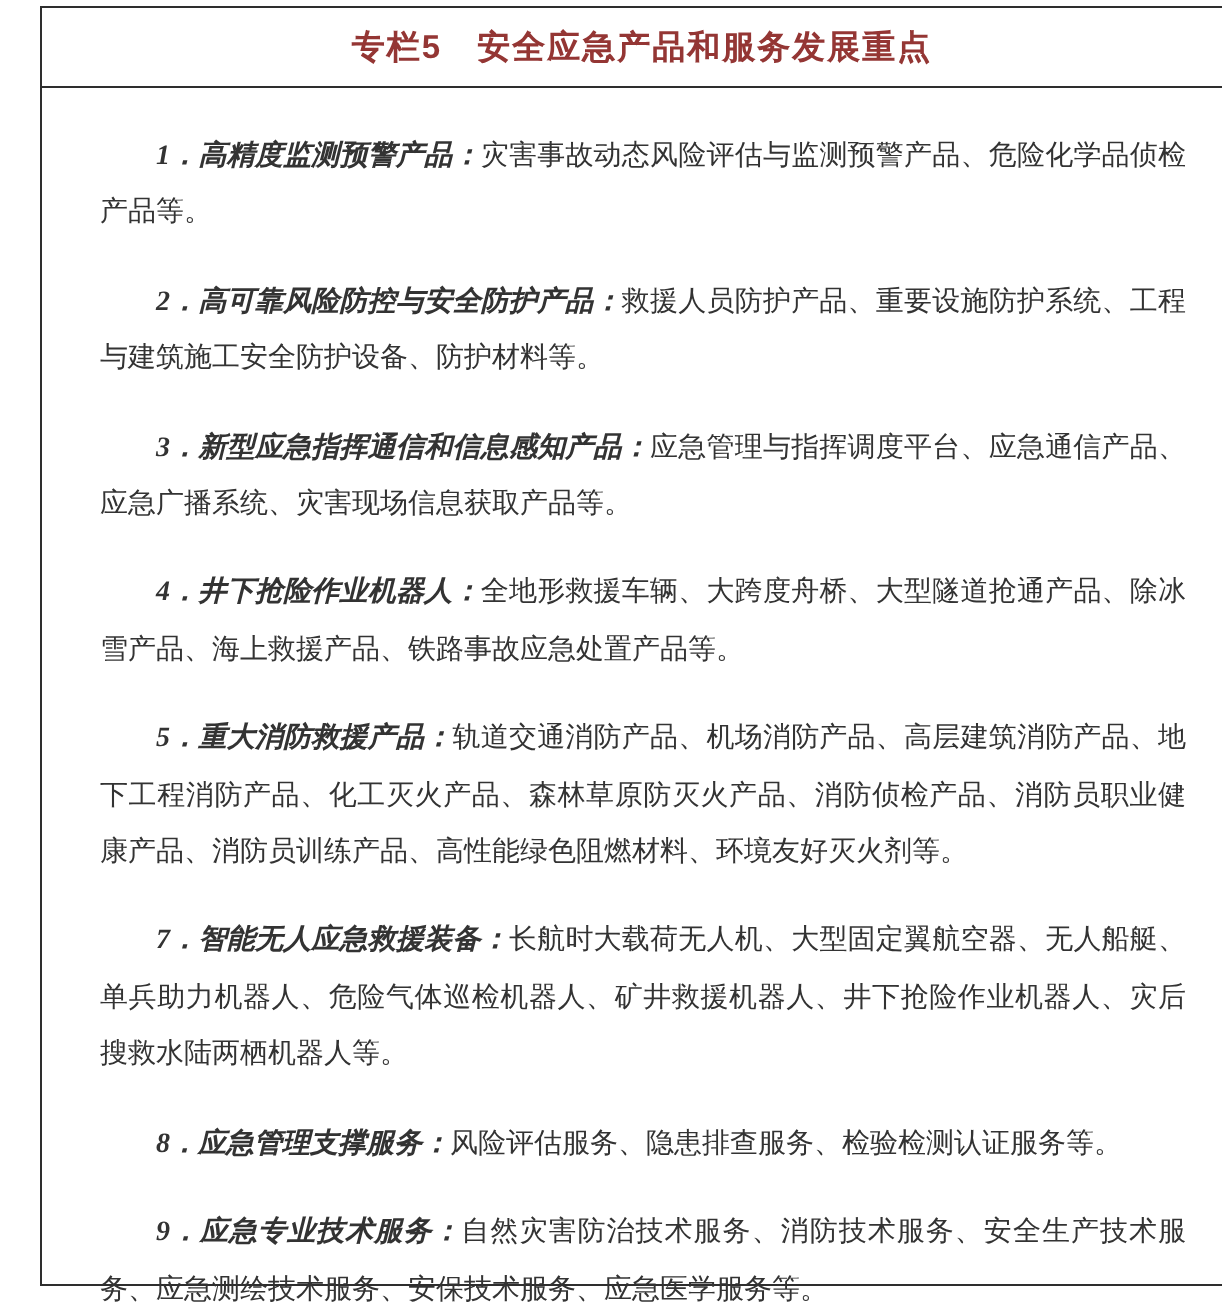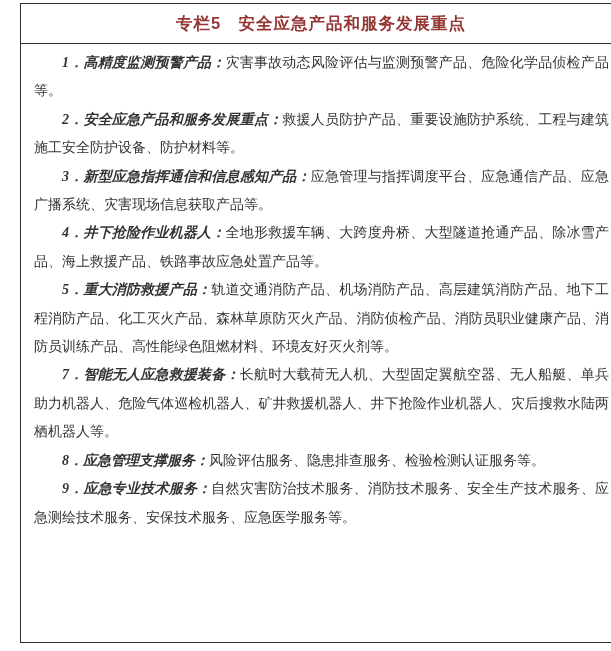--- a/index.html
+++ b/index.html
@@ -38,21 +38,21 @@
   }
   .box-body {
     padding: 5px 12px 0 13px;
     font-family: "Liberation Serif", "DejaVu Serif", serif;
     font-size: 14px;
     line-height: 28.4px;
     color: #333333;
     text-align: justify;
   }
   .item {
-    margin: 0;
+    margin: 16px;
     text-indent: 2em;
   }
   .lead {
     font-weight: bold;
     font-style: italic;
   }
   .desc {
     font-weight: normal;
     font-style: normal;
   }
@@ -62,21 +62,21 @@
 
 <div class="column-box">
   <div class="box-title">专栏5　安全应急产品和服务发展重点</div>
   <div class="box-body">
 
   <p class="item">
     <span class="lead">1．</span><span class="lead">高精度监测预警产品：</span><span class="desc">灾害事故动态风险评估与监测预警产品、危险化学品侦检产品等。</span>
   </p>
 
   <p class="item">
-    <span class="lead">2．</span><span class="lead">安全应急产品和服务发展重点：</span><span class="desc">救援人员防护产品、重要设施防护系统、工程与建筑施工安全防护设备、防护材料等。</span>
+    <span class="lead">2．</span><span class="lead">高可靠风险防控与安全防护产品：</span><span class="desc">救援人员防护产品、重要设施防护系统、工程与建筑施工安全防护设备、防护材料等。</span>
   </p>
 
   <p class="item">
     <span class="lead">3．</span><span class="lead">新型应急指挥通信和信息感知产品：</span><span class="desc">应急管理与指挥调度平台、应急通信产品、应急广播系统、灾害现场信息获取产品等。</span>
   </p>
 
   <p class="item">
     <span class="lead">4．</span><span class="lead">井下抢险作业机器人：</span><span class="desc">全地形救援车辆、大跨度舟桥、大型隧道抢通产品、除冰雪产品、海上救援产品、铁路事故应急处置产品等。</span>
   </p>
 

